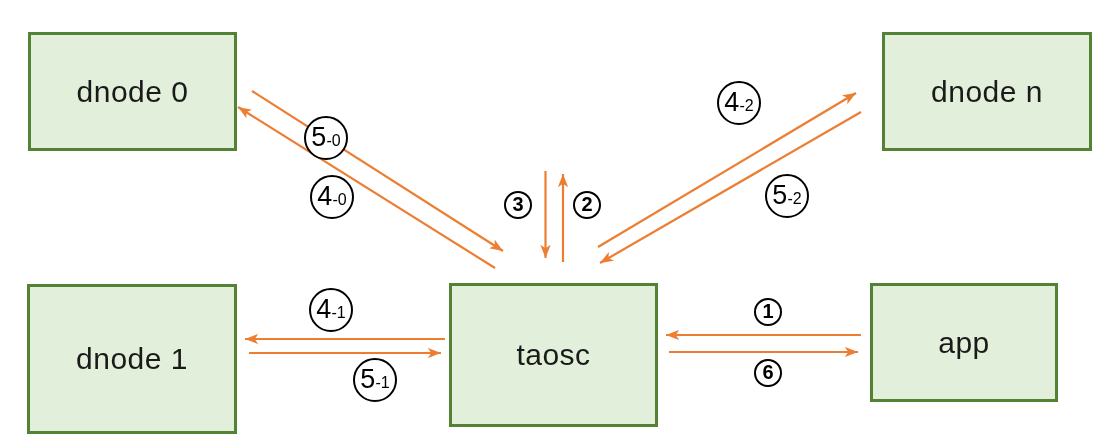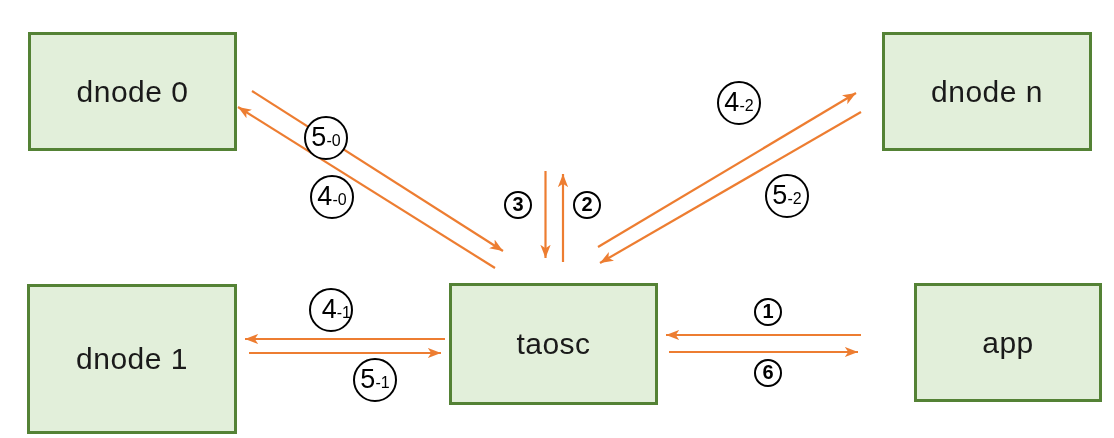--- a/index.html
+++ b/index.html
@@ -38,22 +38,22 @@
     align-items: center;
     justify-content: center;
     font-size: 30px;
     letter-spacing: 0.5px;
     color: var(--node-text, #1a1a1a);
   }
   .node-dnode0 { left: 28px;  top: 32px;  width: 209px; height: 119px; }
   .node-mnode  { left: 449px; top: 32px;  width: 209px; height: 119px; }
   .node-dnoden { left: 882px; top: 32px;  width: 210px; height: 119px; }
   .node-dnode1 { left: 27px;  top: 284px; width: 210px; height: 150px; }
-  .node-taosc  { left: 449px; top: 283px; width: 209px; height: 122px; }
-  .node-app    { left: 870px; top: 283px; width: 188px; height: 119px; margin-left: 44px; }
+  .node-taosc  { left: 449px; top: 283px; width: 209px; height: 144px; }
+  .node-app    { left: 870px; top: 283px; width: 188px; height: 119px; }
 
   .edge-label {
     position: absolute;
     transform: translate(-50%, -50%);
     box-sizing: border-box;
     background: #ffffff;
     border: 2px solid var(--label-ring, #000000);
     border-radius: 50%;
     text-align: center;
     color: var(--label-text, #000000);
@@ -113,18 +113,18 @@
   <div class="node node-app">
     <span>app</span>
   </div>
 
   <div class="edge-label double" style="left:326px; top:118px;margin-top:20px;"><span class="lp-big">5</span><span class="lp-small">-0</span></div>
   <div class="edge-label double" style="left:332px; top:197px;"><span class="lp-big">4</span><span class="lp-small">-0</span></div>
   <div class="edge-label single" style="left:518px; top:205px;">3</div>
   <div class="edge-label single" style="left:587px; top:205px;">2</div>
   <div class="edge-label double" style="left:739px; top:103px;"><span class="lp-big">4</span><span class="lp-small">-2</span></div>
   <div class="edge-label double" style="left:775px; top:196px;margin-left:12px;"><span class="lp-big">5</span><span class="lp-small">-2</span></div>
-  <div class="edge-label double" style="left:331px; top:310px;text-align:right;"><span class="lp-big">4</span><span class="lp-small">-1</span></div>
+  <div class="edge-label double" style="left:331px; top:310px;"><span class="lp-big">4</span><span class="lp-small">-1</span></div>
   <div class="edge-label double" style="left:336px; top:380px;margin-left:39px;"><span class="lp-big">5</span><span class="lp-small">-1</span></div>
   <div class="edge-label single" style="left:768px; top:312px;">1</div>
   <div class="edge-label single" style="left:768px; top:373px;">6</div>
 
 </div>
 
 </body></html>

